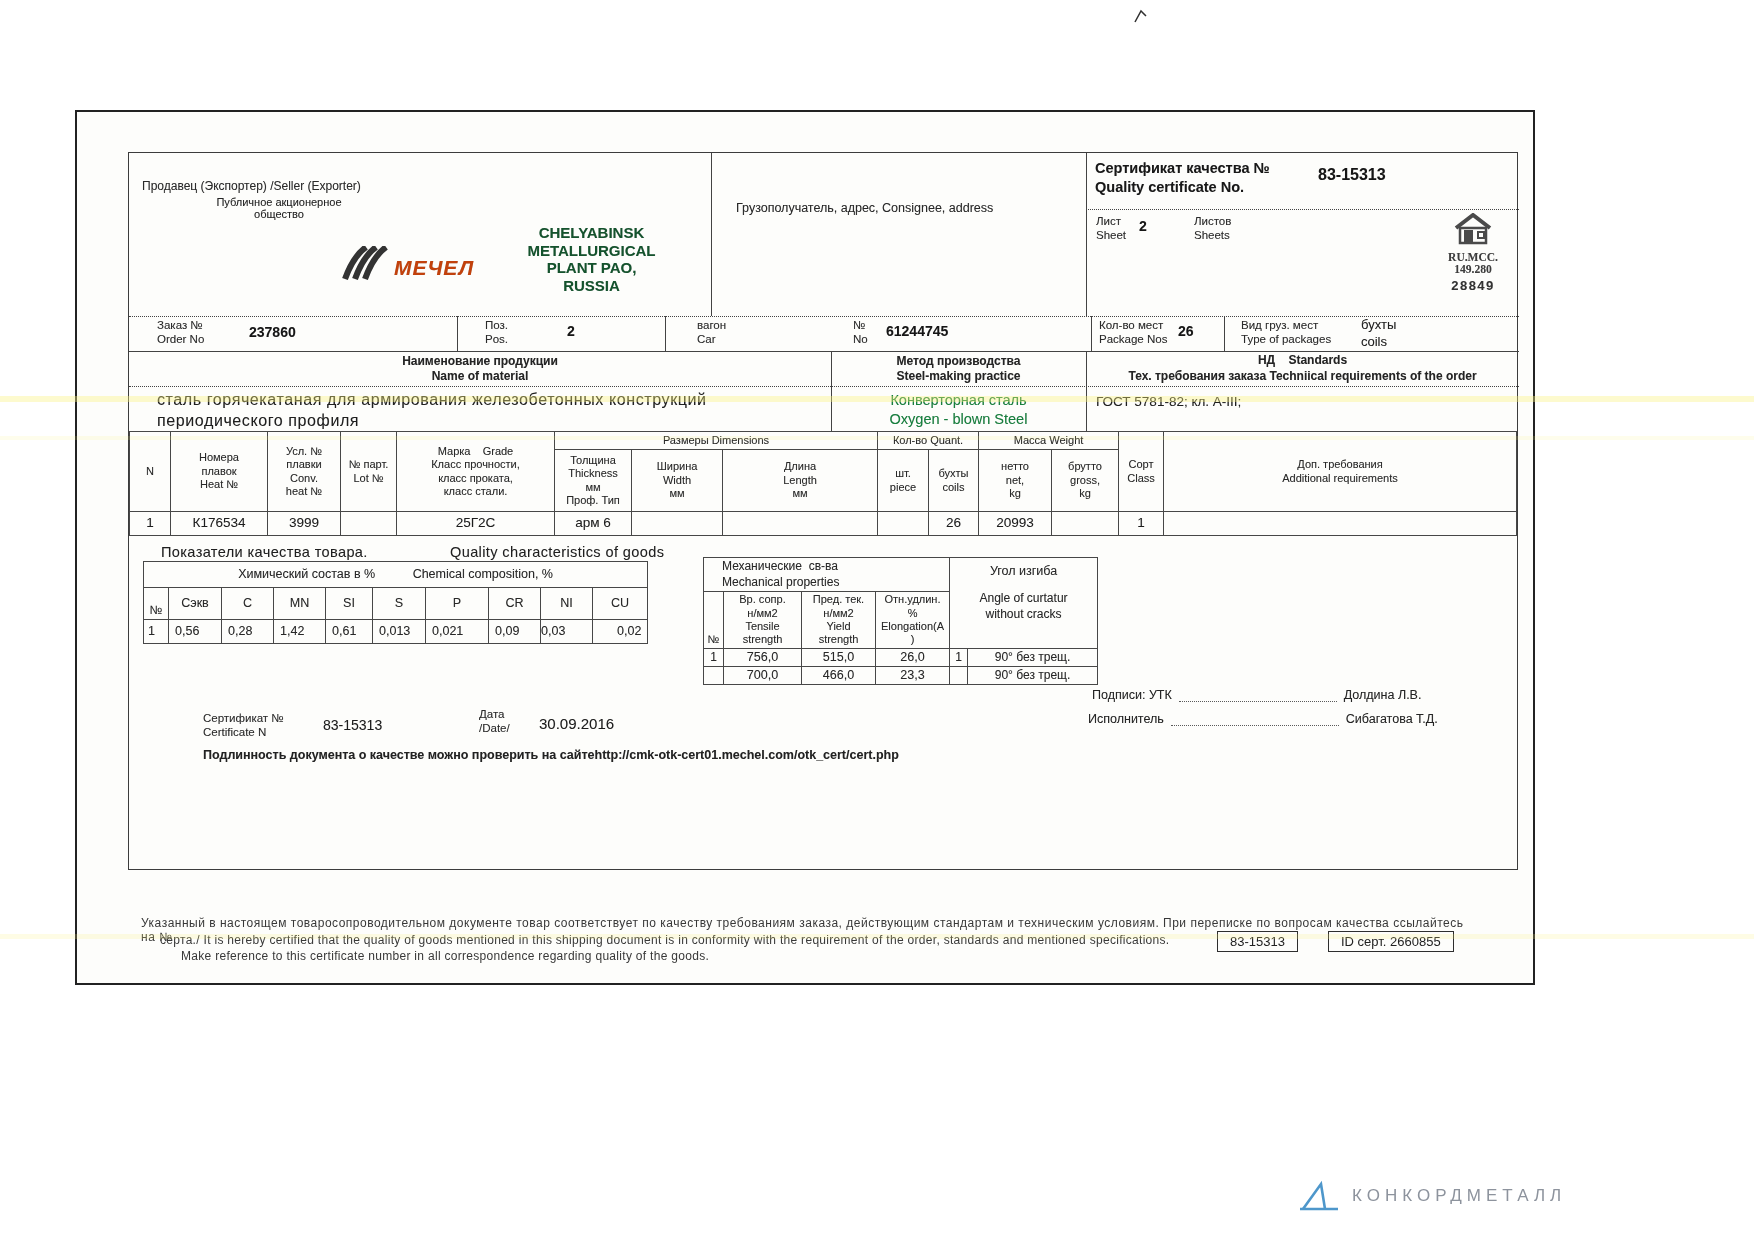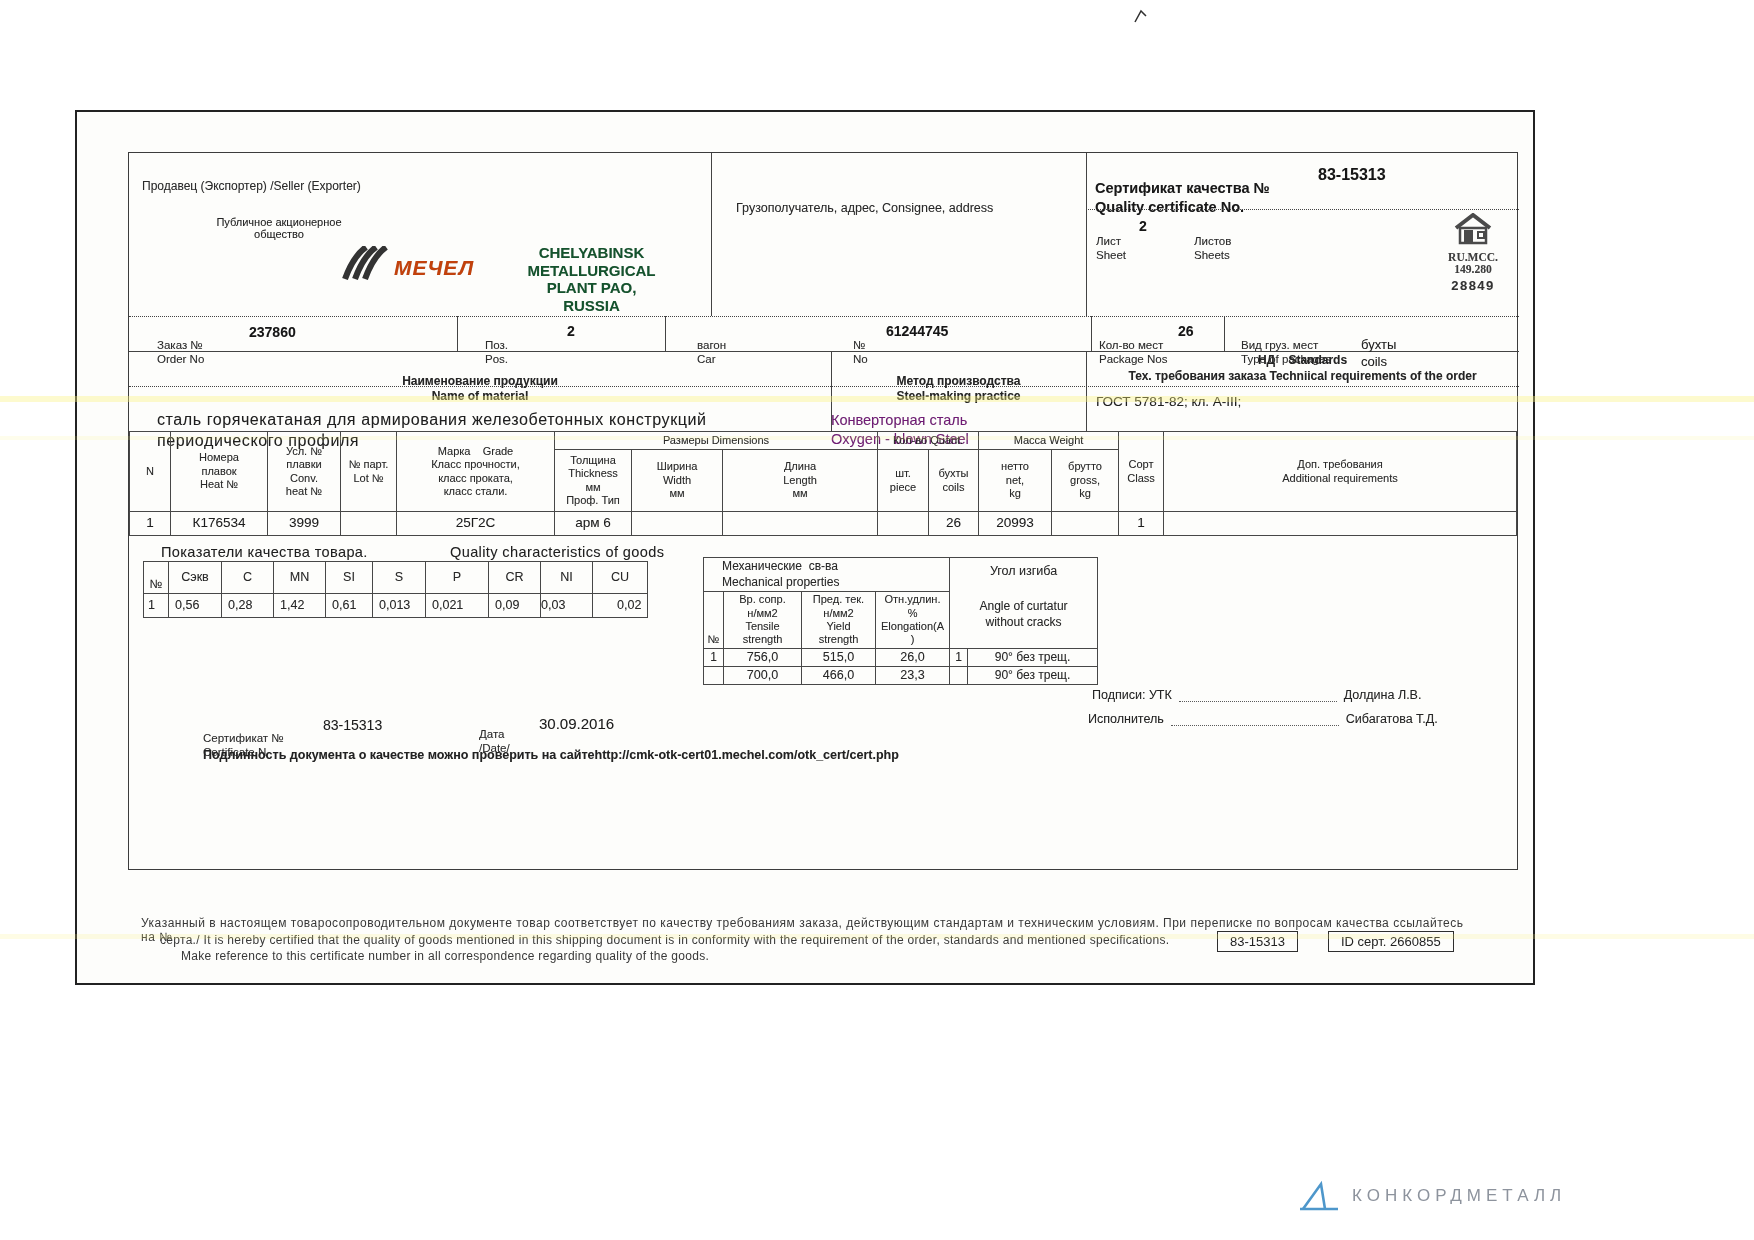--- a/index.html
+++ b/index.html
@@ -3,21 +3,21 @@
 <meta charset="utf-8">
 <style>
   * { margin:0; padding:0; box-sizing:border-box; }
   html,body { width:1754px; height:1240px; }
   body {
     position:relative; background:#ffffff;
     font-family:"Liberation Sans","DejaVu Sans",sans-serif;
     color:#242424; overflow:hidden;
   }
   .abs { position:absolute; }
-  .pre { white-space:pre-line;margin-top:20px; }
+  .pre { white-space:pre-line; }
   .prex { white-space:pre; }
   .scan-page {
     position:absolute; left:75px; top:110px; width:1460px; height:875px;
     border:2px solid #222; background:#fdfdfb;
   }
   .doc {
     position:absolute; left:128px; top:152px; width:1390px; height:718px;
     border:1.6px solid #3c3c3c;
     text-shadow:0.2px 0.2px 0.4px rgba(70,70,70,0.30);
   }
@@ -122,21 +122,21 @@
 coils</div>
 
   <div class="abs pre" style="left:0;top:201px;width:702px;text-align:center;font-size:12px;font-weight:bold;line-height:1.25">Наименование продукции
 Name of material</div>
   <div class="abs pre" style="left:702px;top:201px;width:255px;text-align:center;font-size:12px;font-weight:bold;line-height:1.25">Метод производства
 Steel-making practice</div>
   <div class="abs prex" style="left:957px;top:200px;width:433px;text-align:center;font-size:12px;font-weight:bold;line-height:1.3">НД    Standards
 Тех. требования заказа Techniical requirements of the order</div>
   <div class="abs pre" style="left:28px;top:237px;font-size:16px;letter-spacing:0.6px;line-height:1.3;color:#1e1e1e">сталь горячекатаная для армирования железобетонных конструкций
 периодического профиля</div>
-  <div class="abs pre" style="left:702px;top:238px;width:255px;font-size:14.5px;line-height:1.3;color:#701a75">Конверторная сталь
+  <div class="abs pre" style="left:702px;top:238px;width:255px;text-align:center;font-size:14.5px;line-height:1.3;color:#15803d">Конверторная сталь
 Oxygen - blown Steel</div>
   <div class="abs" style="left:967px;top:241px;font-size:13.5px;color:#1e1e1e">ГОСТ 5781-82;  кл. А-III;</div>
 
   <div class="abs" style="left:0;top:278px">
   <table style="width:1387px">
     <colgroup>
       <col style="width:41px">
           <col style="width:97px">
           <col style="width:73px">
           <col style="width:56px">
@@ -228,20 +228,26 @@
           <col style="width:52px">
           <col style="width:52px">
       <col style="width:47px">
           <col style="width:53px">
           <col style="width:63px">
           <col style="width:52px">
       <col style="width:52px">
           <col style="width:55px">
     </colgroup>
     <tbody>
+          <tr style="height:26px">
+      <td colspan="10" style="font-size:12.5px">
+        <span>Химический состав в %</span>
+        <span style="margin-left:34px">Chemical  composition, %</span>
+      </td>
+    </tr>
     <tr style="height:32px">
       <td style="vertical-align:bottom;font-size:12px">№</td>
       <td style="font-size:12.5px">Сэкв</td>
       <td style="font-size:12.5px">C</td>
       <td style="font-size:12.5px">MN</td>
       <td style="font-size:12.5px">SI</td>
       <td style="font-size:12.5px">S</td>
       <td style="font-size:12.5px">P</td>
       <td style="font-size:12.5px">CR</td>
       <td style="font-size:12.5px">NI</td>

